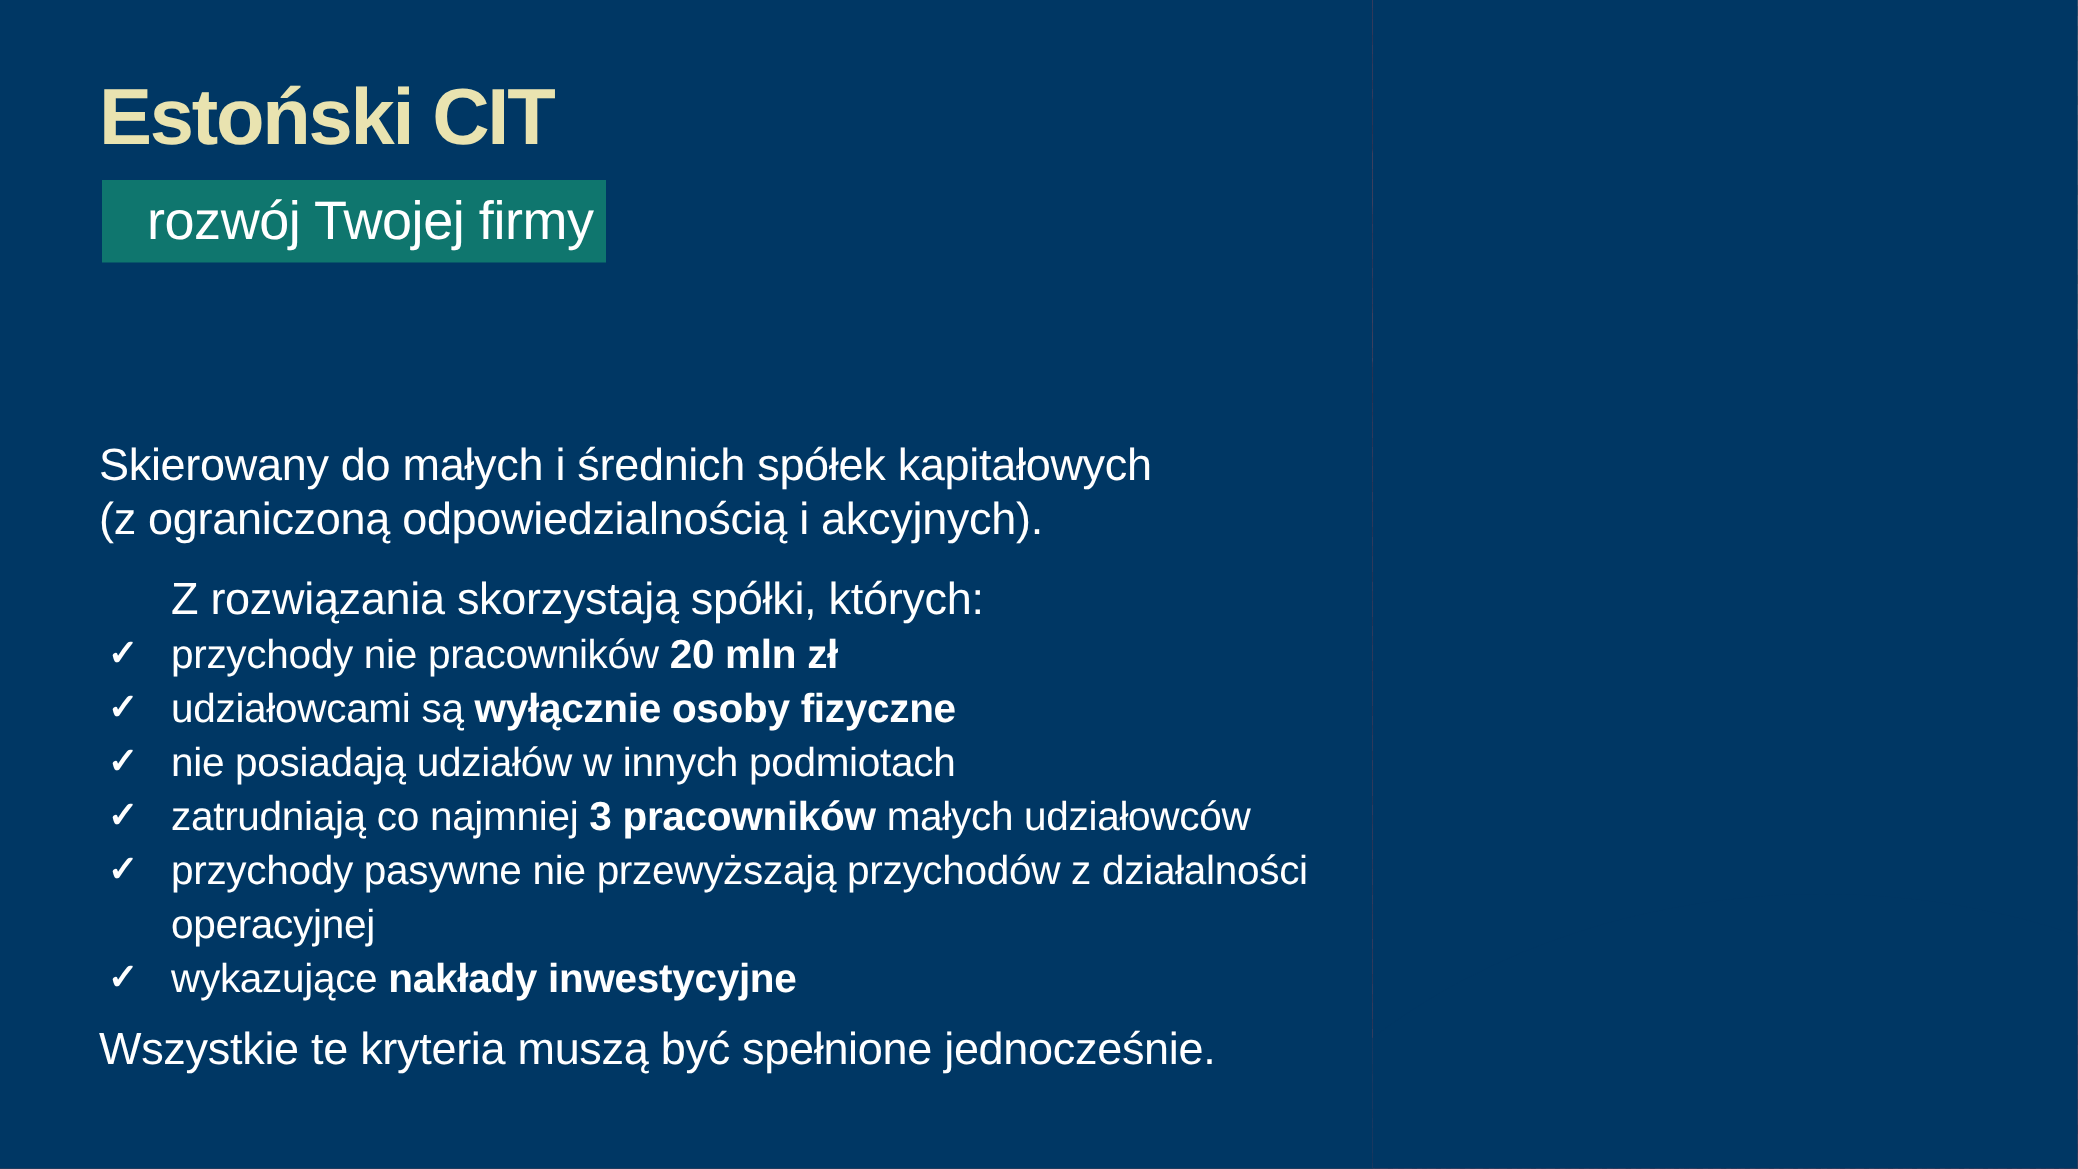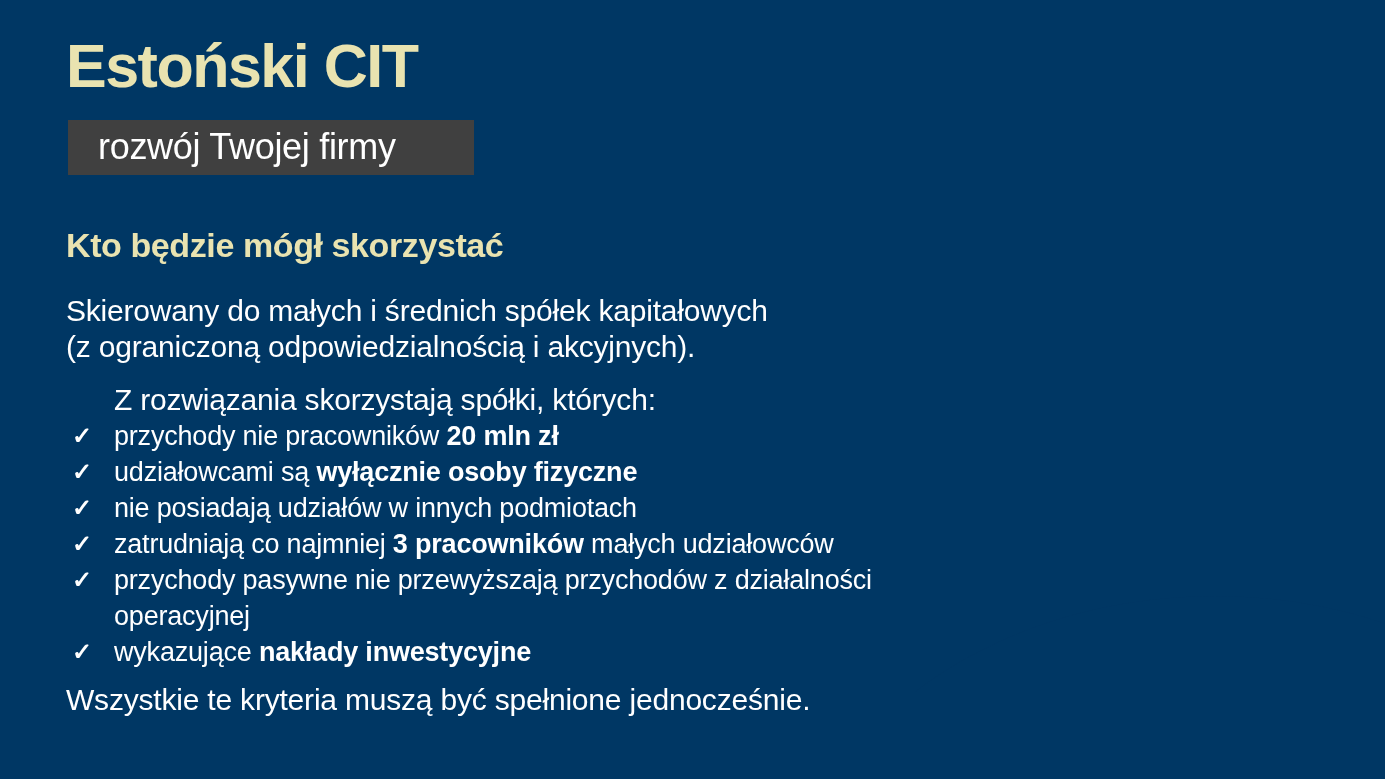--- a/index.html
+++ b/index.html
@@ -169,34 +169,34 @@
     left: 0;
     top: 0;
     width: 1010px;
     height: 779px;
     z-index: 5;
   }
 
   #title {
     position: absolute;
     left: 66px;
-    top: 36px;
+    top: 52px;
     color: #e9e3b0;
-    font-size: 61px;
+    font-size: 53px;
     font-weight: 700;
     letter-spacing: -1.5px;
     line-height: 1;
   }
   #subtitle-bar {
     position: absolute;
     left: 68px;
     top: 120px;
-    width: 406px;
+    width: 336px;
     height: 55px;
-    background: #404040;
+    background: #0f766e;
   }
   #subtitle {
     position: absolute;
     left: 30px;
     top: 6px;
     color: #ffffff;
     font-size: 36px;
     font-weight: 400;
     letter-spacing: -0.3px;
     white-space: nowrap;
@@ -293,21 +293,20 @@
   </div>
 
   <div id="content">
 
     <div id="title">Estoński CIT</div>
 
     <div id="subtitle-bar">
       <div id="subtitle">rozwój Twojej firmy</div>
     </div>
 
-    <div id="heading">Kto będzie mógł skorzystać</div>
 
     <div class="para" id="para-intro">
       <span>Skierowany do małych i średnich spółek kapitałowych</span><br>
       <span>(z ograniczoną odpowiedzialnością i akcyjnych).</span>
     </div>
 
     <div class="para" id="list-lead">Z rozwiązania skorzystają spółki, których:</div>
 
     <ul id="bullets">
         <li><span class="tick">✓</span><span>przychody nie pracowników </span><b>20 mln zł</b></li>

